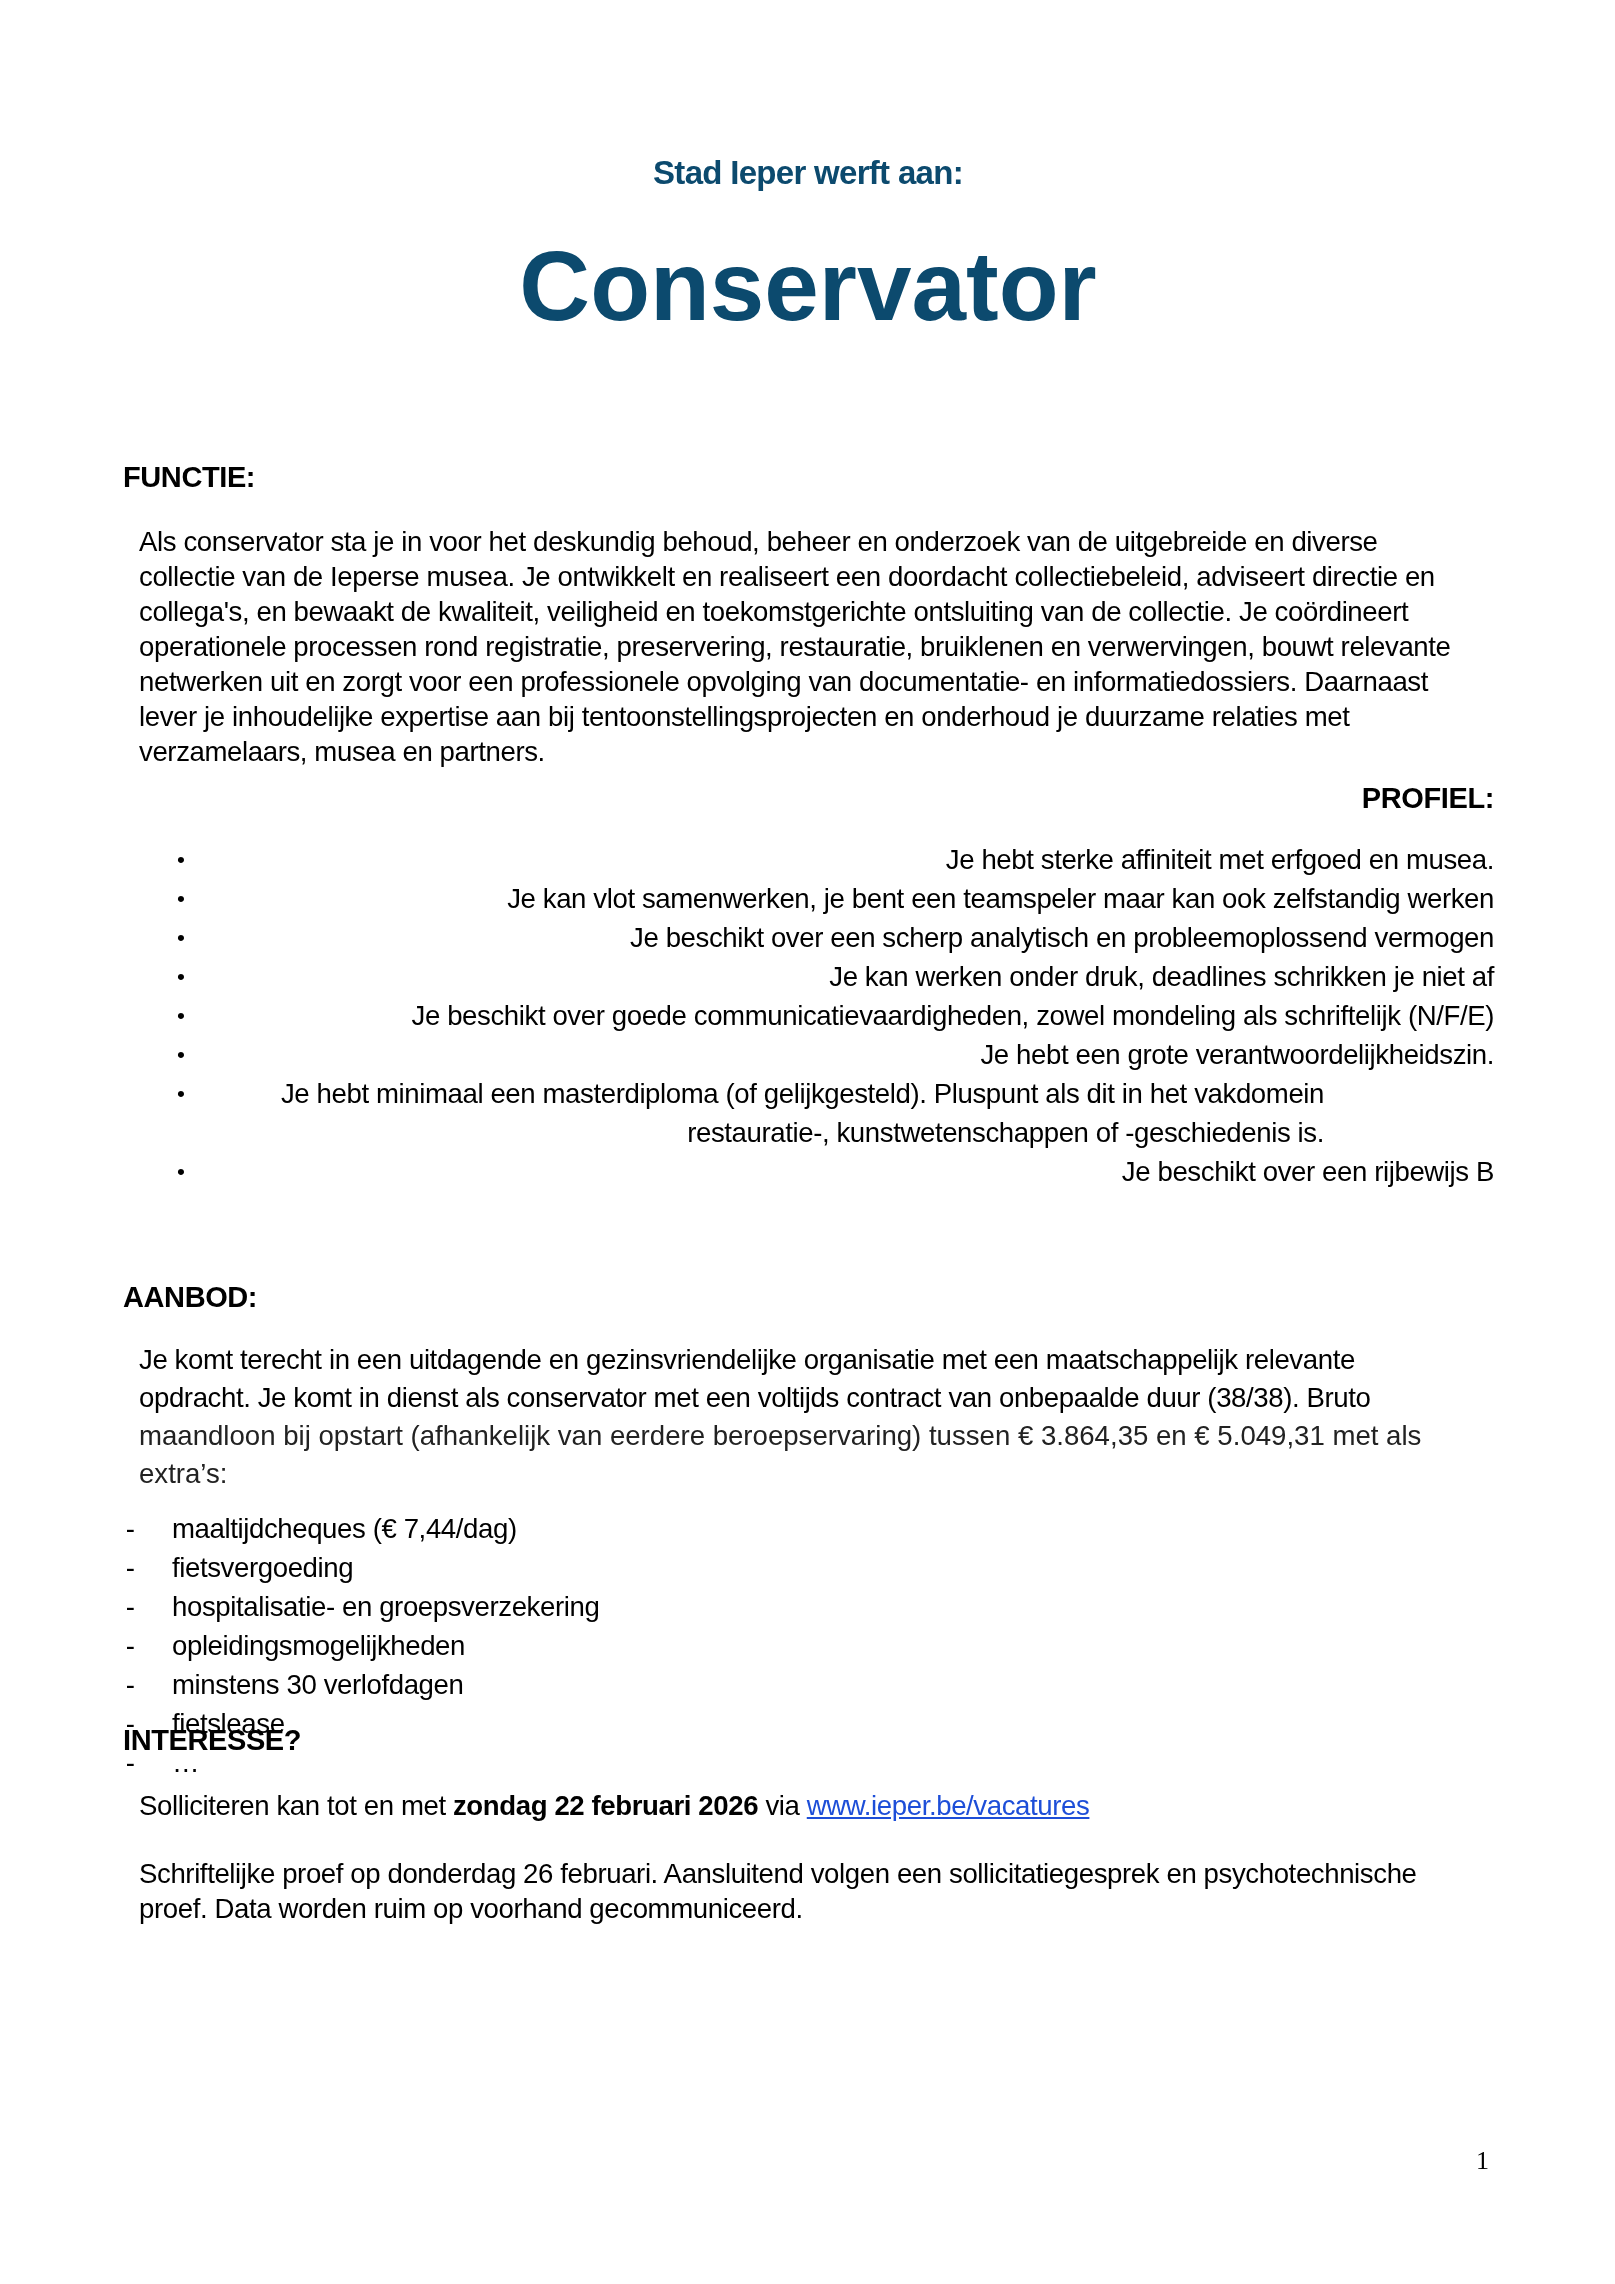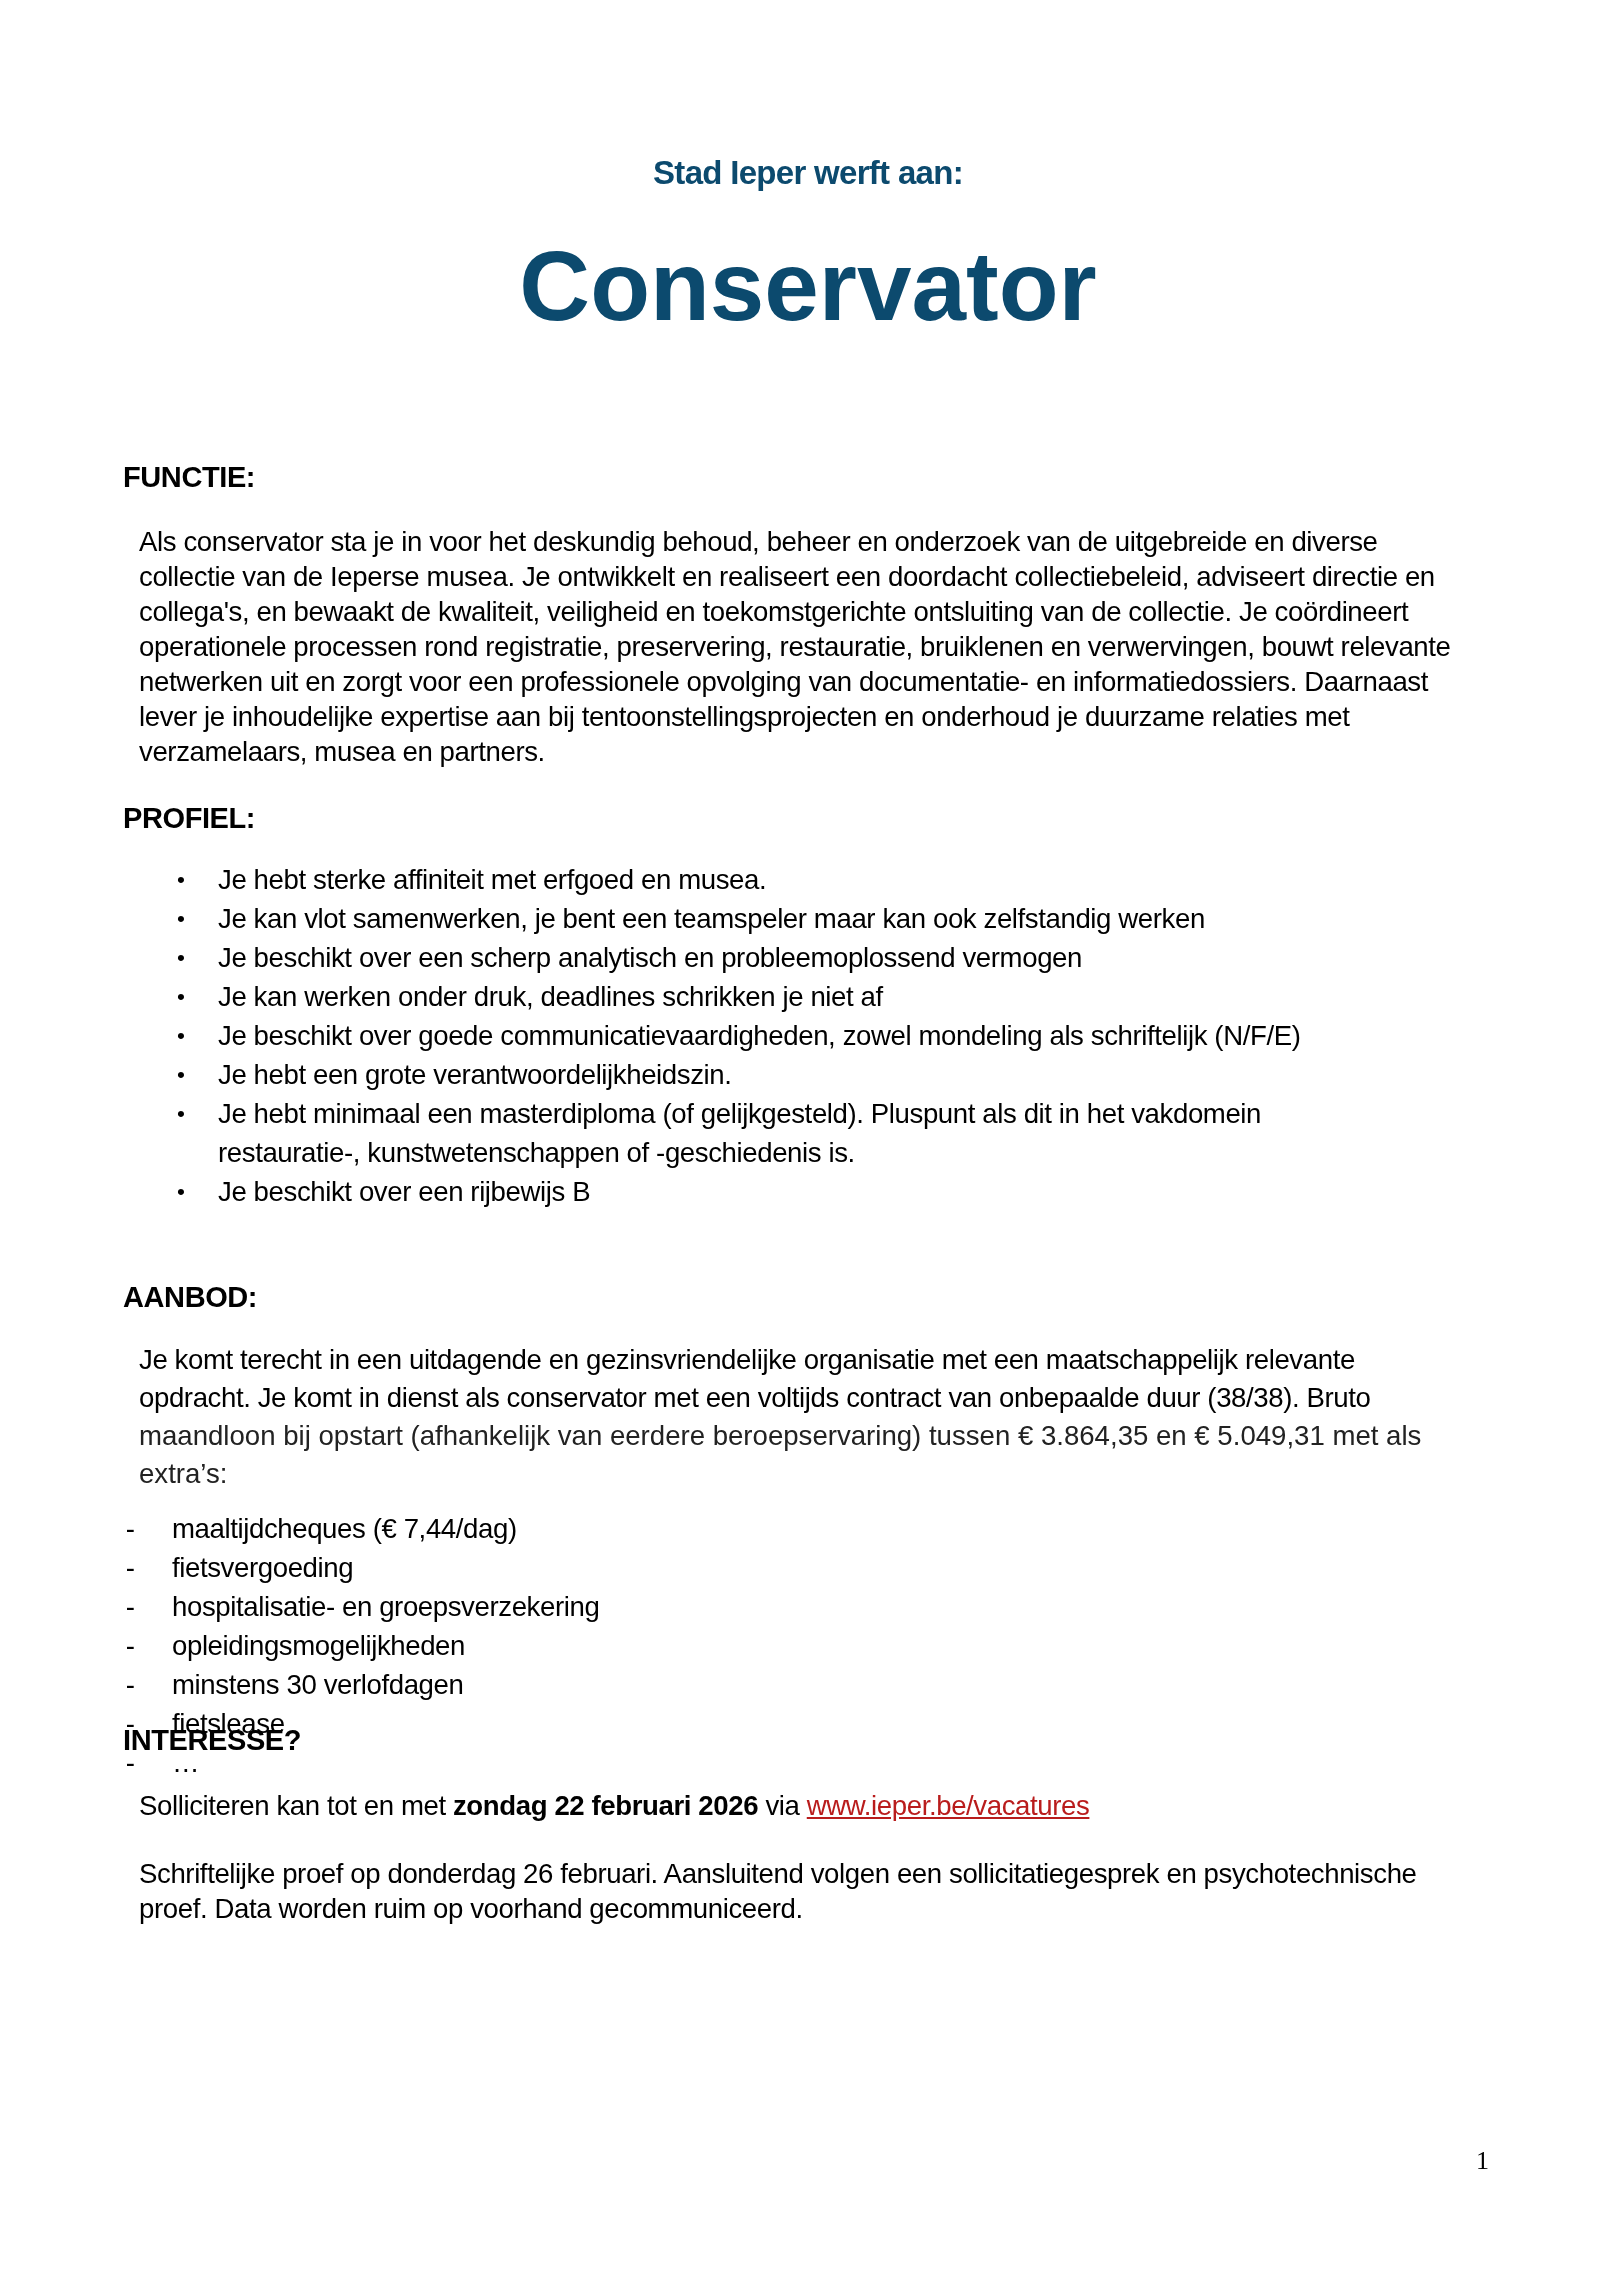--- a/index.html
+++ b/index.html
@@ -22,38 +22,38 @@
     .bullets { list-style: none; margin: 0; padding: 0; }
     .bullets li { position: relative; padding-left: 95px; line-height: 39px; }
     .bullets li .dot { position: absolute; left: 54px; top: 0; font-size: 22.6px; }
 
     .dashes { list-style: none; margin: 0; padding: 0; }
     .dashes li { position: relative; padding-left: 49px; line-height: 39px; }
     .dashes li .dash { position: absolute; left: 2.8px; top: 0; }
 
     .light { font-weight: normal; color: #222; letter-spacing: 0; }
     .bold { font-weight: bold; }
-    a.link { color: #b91c1c; text-decoration: underline; }
+    a.link { color: #1d4ed8; text-decoration: underline; }
 
     .pagenum { position: absolute; left: 1476px; top: 2146px; font-family: "Liberation Serif", serif; font-size: 26px; }
   </style>
 </head>
 <body>
 
 <div class="page">
 
   <div class="intro intro-top">Stad Ieper werft aan:</div>
   <div class="intro intro-title">Conservator</div>
 
   <div class="content" style="top:461px;">
     <h2 class="h">FUNCTIE:</h2>
     <p class="par" style="margin-top:30px;">Als conservator sta je in voor het deskundig behoud, beheer en onderzoek van de uitgebreide en diverse collectie van de Ieperse musea. Je ontwikkelt en realiseert een doordacht collectiebeleid, adviseert directie en collega's, en bewaakt de kwaliteit, veiligheid en toekomstgerichte ontsluiting van de collectie. Je coördineert operationele processen rond registratie, preservering, restauratie, bruiklenen en verwervingen, bouwt relevante netwerken uit en zorgt voor een professionele opvolging van documentatie- en informatiedossiers. Daarnaast lever je inhoudelijke expertise aan bij tentoonstellingsprojecten en onderhoud je duurzame relaties met verzamelaars, musea en partners.</p>
   </div>
 
-  <div class="content" style="top:802px;">
+  <div class="content" style="top:782px;text-align:right;">
     <h2 class="h">PROFIEL:</h2>
     <ul class="bullets" style="margin-top:25.4px;">
       <li><span class="dot">•</span><span>Je hebt sterke affiniteit met erfgoed en musea.</span></li>
       <li><span class="dot">•</span><span>Je kan vlot samenwerken, je bent een teamspeler maar kan ook zelfstandig werken</span></li>
       <li><span class="dot">•</span><span>Je beschikt over een scherp analytisch en probleemoplossend vermogen</span></li>
       <li><span class="dot">•</span><span>Je kan werken onder druk, deadlines schrikken je niet af</span></li>
       <li><span class="dot">•</span><span>Je beschikt over goede communicatievaardigheden, zowel mondeling als schriftelijk (N/F/E)</span></li>
       <li><span class="dot">•</span><span>Je hebt een grote verantwoordelijkheidszin.</span></li>
       <li style="padding-right:170px;"><span class="dot">•</span><span>Je hebt minimaal een masterdiploma (of gelijkgesteld). Pluspunt als dit in het vakdomein restauratie-, kunstwetenschappen of -geschiedenis is.</span></li>
       <li><span class="dot">•</span><span>Je beschikt over een rijbewijs B</span></li>

